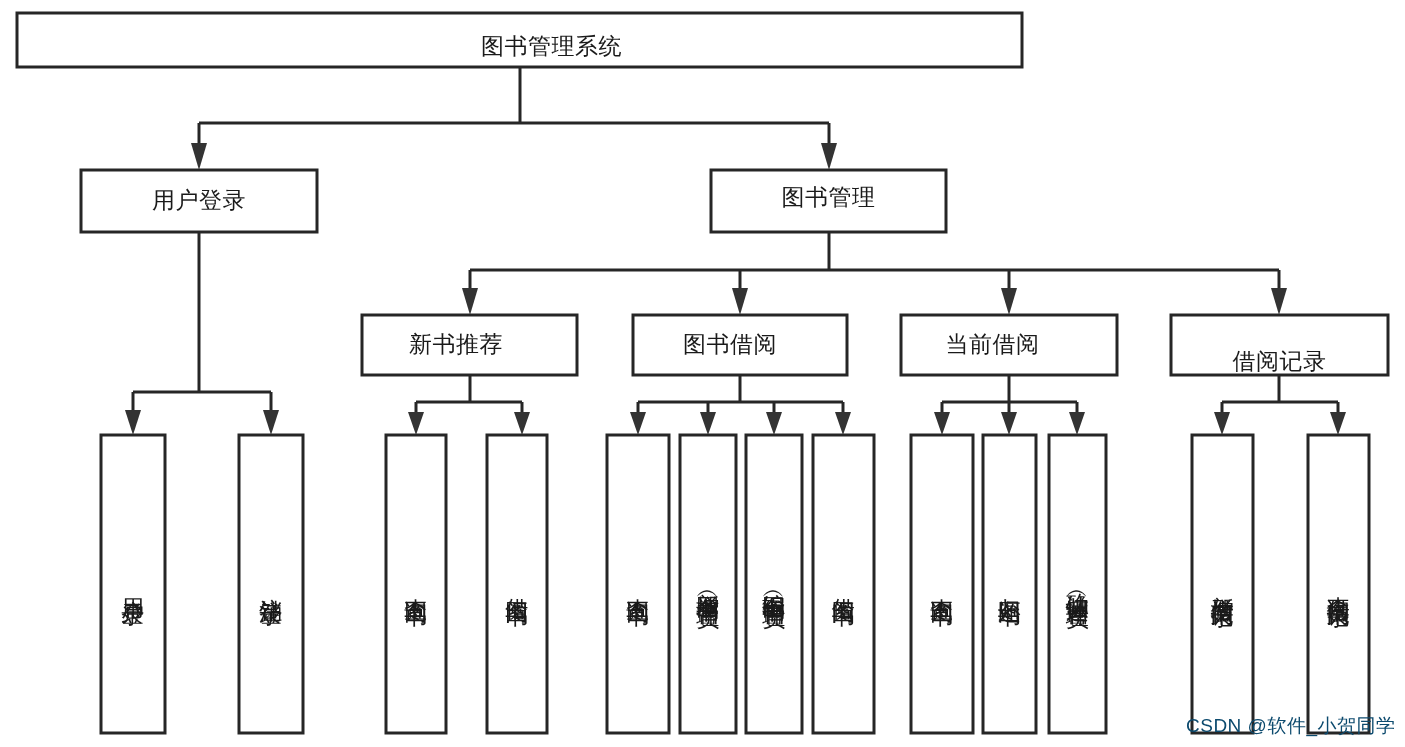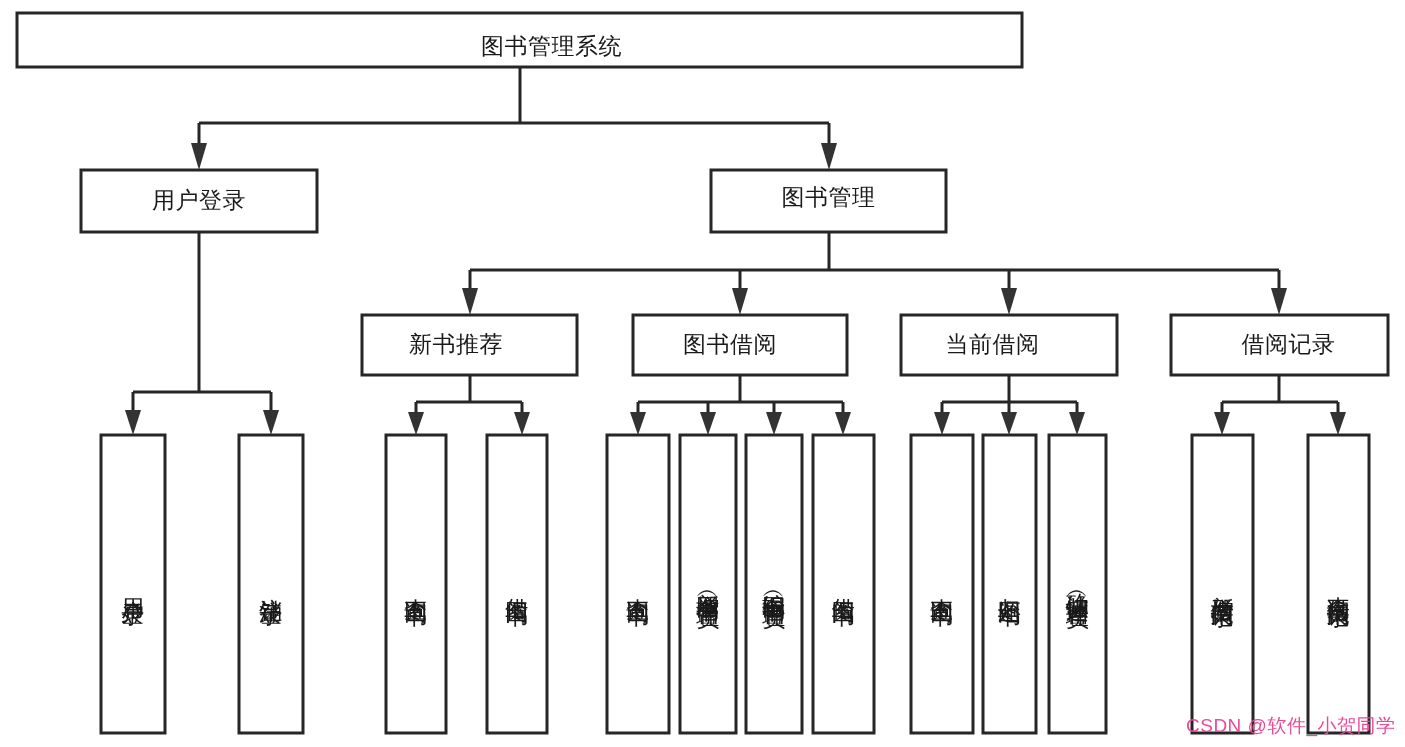--- a/index.html
+++ b/index.html
@@ -64,21 +64,21 @@
     writing-mode: vertical-rl;
     text-orientation: upright;
     letter-spacing: 2px;
     pointer-events: none;
   }
   .watermark {
     position: absolute;
     left: 1186px;
     top: 713px;
     font-size: 19px;
-    color: #ec4899;
+    color: #0c4a6e;
     white-space: nowrap;
     letter-spacing: 0.5px;
   }
 </style>
 </head>
 <body>
 
 <div id="diagram-root">
 
   <svg class="diagram-canvas" viewBox="0 0 1405 747" xmlns="http://www.w3.org/2000/svg">
@@ -186,21 +186,21 @@
   </svg>
 
   <div class="node-label-h" style="left:17px; top:13px; width:1005px; height:68px;margin-left:32px;">图书管理系统</div>
 
   <div class="node-label-h" style="left:81px; top:170px; width:236px; height:62px;">用户登录</div>
   <div class="node-label-h" style="left:711px; top:170px; width:235px; height:56px;border-radius:21px;">图书管理</div>
 
   <div class="node-label-h" style="left:362px; top:315px; width:188px; height:60px;">新书推荐</div>
   <div class="node-label-h" style="left:633px; top:315px; width:194px; height:60px;">图书借阅</div>
   <div class="node-label-h" style="left:901px; top:315px; width:183px; height:60px;">当前借阅</div>
-  <div class="node-label-h" style="left:1171px; top:315px; width:235px; height:60px;">借阅记录</div>
+  <div class="node-label-h" style="left:1171px; top:332px; width:217px; height:60px;">借阅记录</div>
 
   <div class="node-label-v" style="left:101px; top:435px; width:64px; height:298px;">用户登录</div>
   <div class="node-label-v" style="left:239px; top:435px; width:64px; height:298px;">注销登录</div>
 
   <div class="node-label-v" style="left:386px; top:435px; width:60px; height:298px;">查询图书</div>
   <div class="node-label-v" style="left:487px; top:435px; width:60px; height:298px;">借阅图书</div>
 
   <div class="node-label-v" style="left:607px; top:435px; width:62px; height:298px;">查询图书</div>
   <div class="node-label-v" style="left:680px; top:435px; width:56px; height:298px;">新增图书（管理员）</div>
   <div class="node-label-v" style="left:746px; top:435px; width:56px; height:298px;">编辑图书（管理员）</div>

